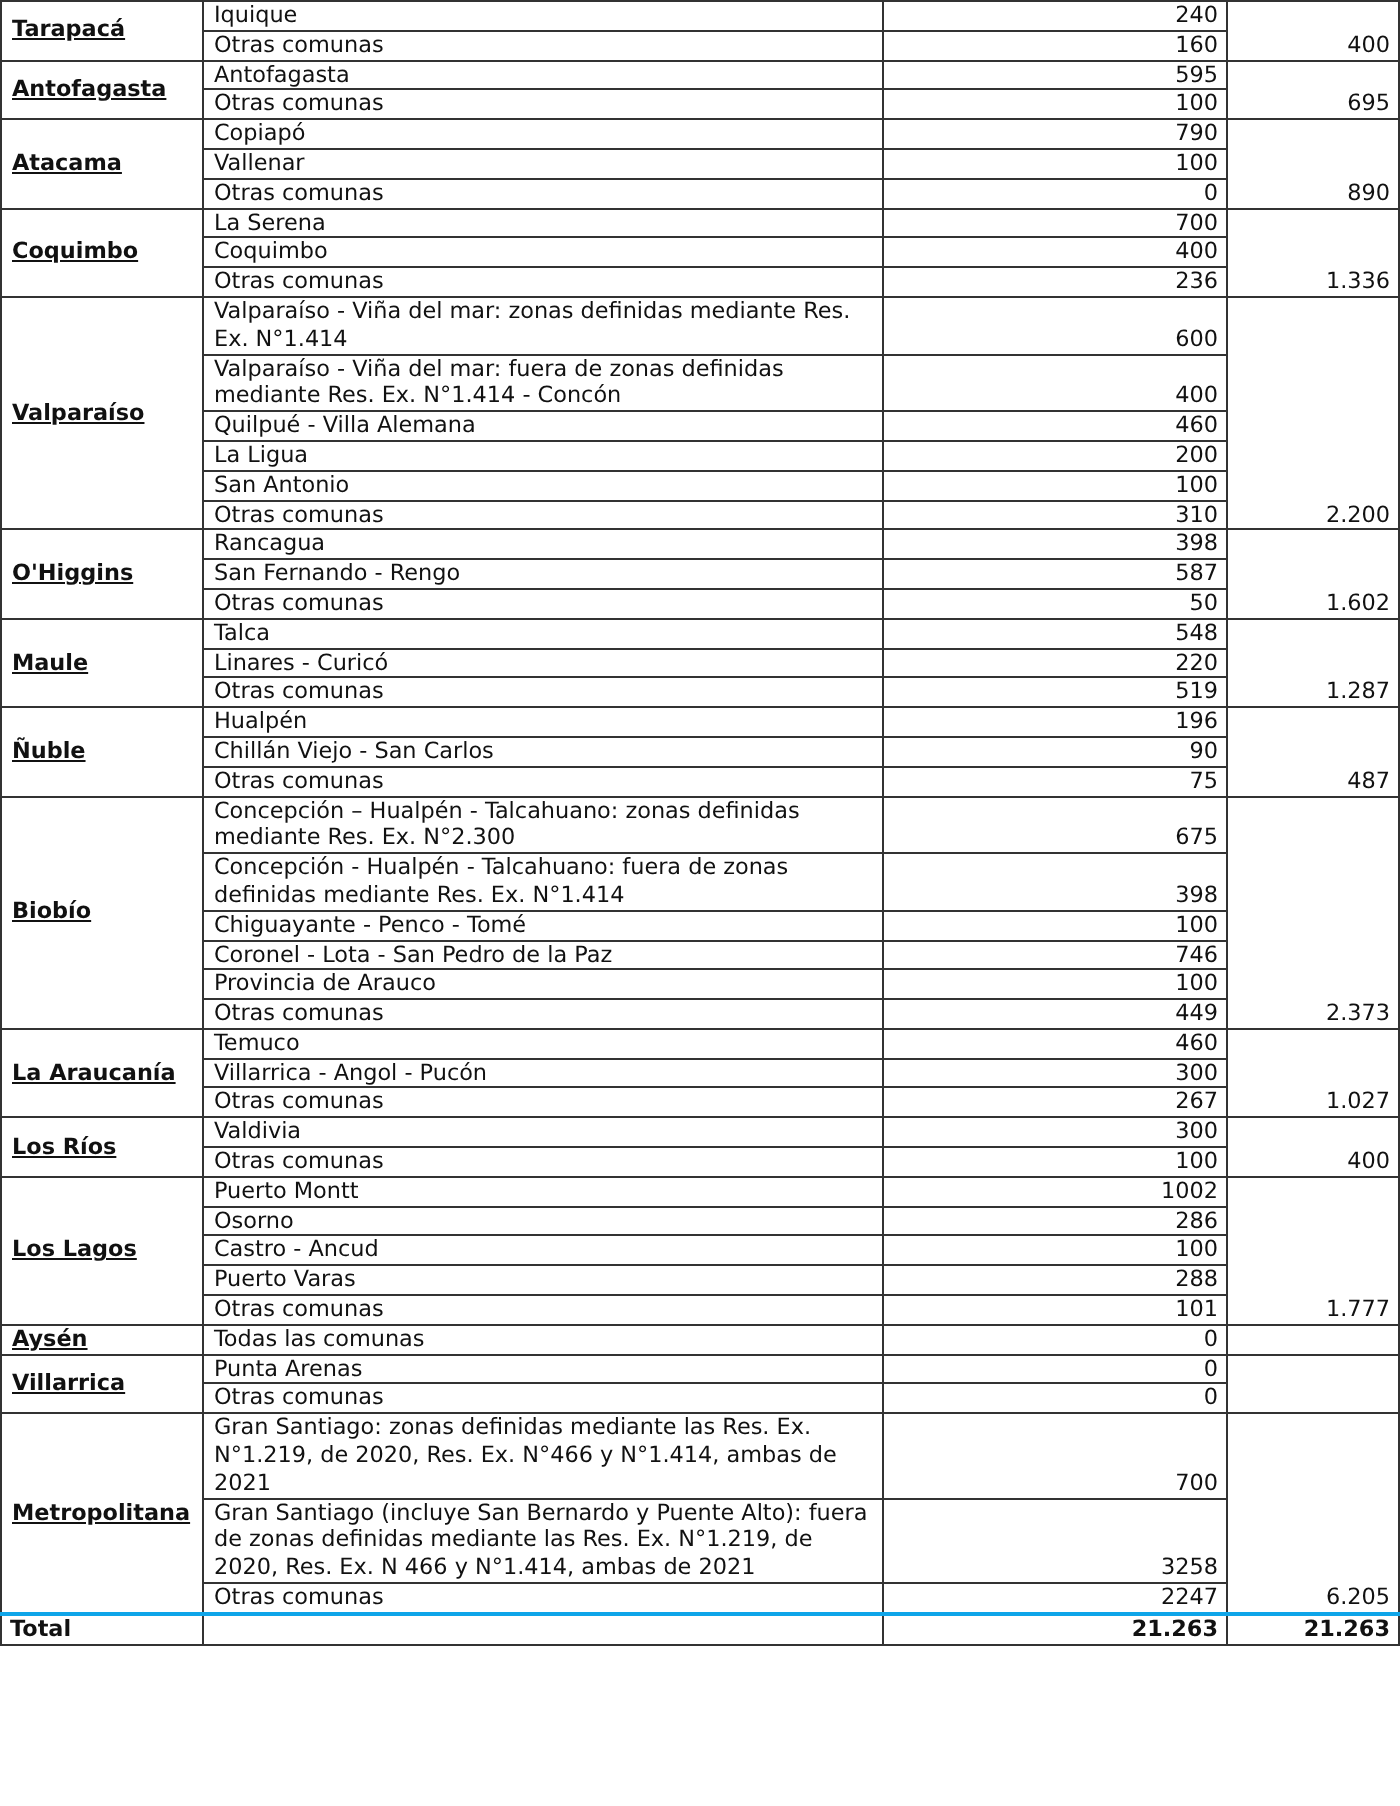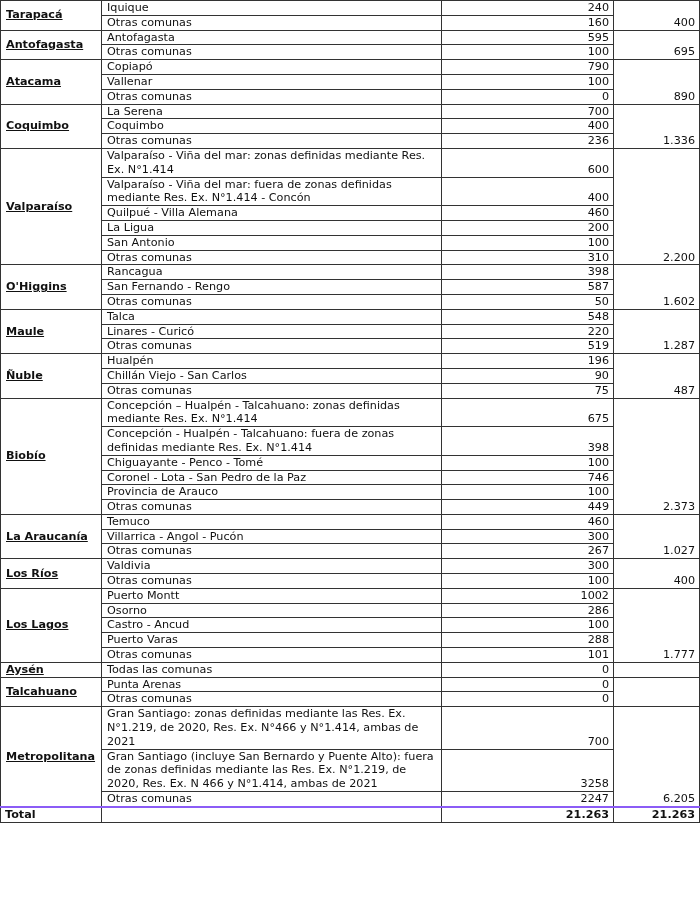--- a/index.html
+++ b/index.html
@@ -3,21 +3,21 @@
 <meta charset="utf-8">
 <style>
   html,body{margin:0;padding:0;background:#fff;}
   body{width:700px;height:903px;overflow:hidden;font-family:"DejaVu Sans","Liberation Sans",sans-serif;color:#111;}
   table{border-collapse:collapse;table-layout:fixed;width:699px;font-size:11.2px;line-height:13.8px;}
   td{border:1px solid #333;padding:0 4px;vertical-align:bottom;white-space:normal;}
   col.c1{width:101px;} col.c2{width:340px;} col.c3{width:172px;} col.c4{width:86px;}
   td.region{font-weight:bold;vertical-align:middle;padding-left:5px;text-decoration:underline;}
   td.num{text-align:right;}
   td.commune{padding-left:5px;}
-  tr.total td{font-weight:bold;border-top:2px solid #8b5cf6;}
+  tr.total td{font-weight:bold;border-top:2px solid #0ea5e9;}
 </style>
 </head>
 <body>
 
 <table>
   <colgroup>
       <col class="c1">
       <col class="c2">
       <col class="c3">
       <col class="c4">
@@ -142,21 +142,21 @@
       <tr>
         <td class="commune">Chillán Viejo - San Carlos</td>
         <td class="num">90</td>
       </tr>
       <tr>
         <td class="commune">Otras comunas</td>
         <td class="num">75</td>
       </tr>
       <tr>
         <td class="region" rowspan="6">Biobío</td>
-        <td class="commune">Concepción – Hualpén - Talcahuano: zonas definidas mediante Res. Ex. N°1.414</td>
+        <td class="commune">Concepción – Hualpén - Talcahuano: zonas definidas mediante Res. Ex. N°2.300</td>
         <td class="num">675</td>
         <td class="num" rowspan="6">2.373</td>
         <td class="num" rowspan="6">1.445.157</td>
       </tr>
       <tr>
         <td class="commune">Concepción - Hualpén - Talcahuano: fuera de zonas definidas mediante Res. Ex. N°1.414</td>
         <td class="num">398</td>
       </tr>
       <tr>
         <td class="commune">Chiguayante - Penco - Tomé</td>
@@ -224,21 +224,21 @@
         <td class="num">101</td>
       </tr>
       <tr>
         <td class="region" rowspan="1">Aysén</td>
         <td class="commune">Todas las comunas</td>
         <td class="num">0</td>
         <td class="num" rowspan="1"></td>
         <td class="num" rowspan="1"></td>
       </tr>
       <tr>
-        <td class="region" rowspan="2">Talcahuano</td>
+        <td class="region" rowspan="2">Villarrica</td>
         <td class="commune">Punta Arenas</td>
         <td class="num">0</td>
         <td class="num" rowspan="2"></td>
         <td class="num" rowspan="2"></td>
       </tr>
       <tr>
         <td class="commune">Otras comunas</td>
         <td class="num">0</td>
       </tr>
       <tr>

